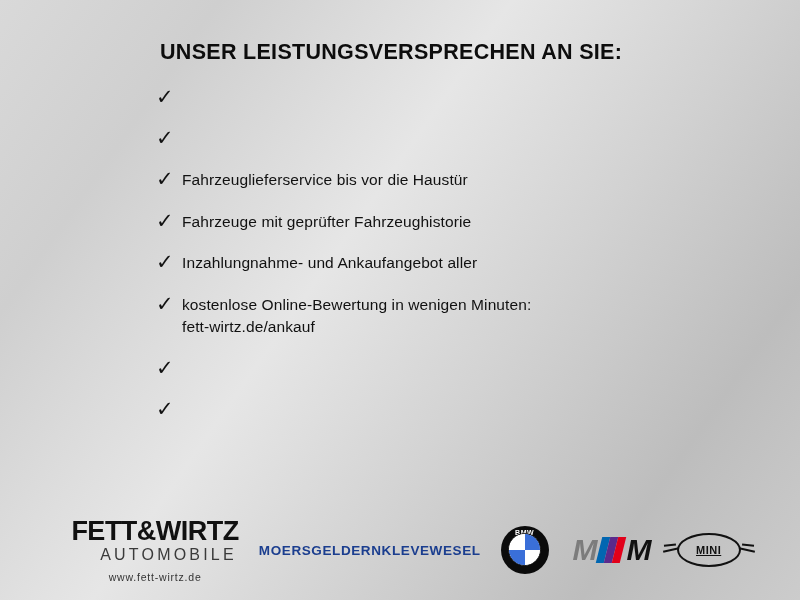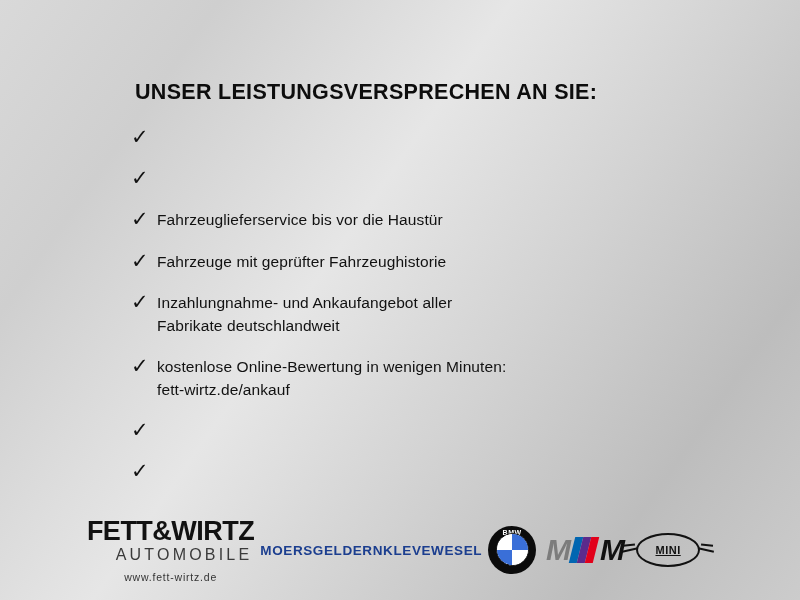--- a/index.html
+++ b/index.html
@@ -8,24 +8,23 @@
     font-family: "Liberation Sans", sans-serif;
     background: linear-gradient(125deg, #d9d9d9 0%, #cfcfcf 18%, #e6e6e6 42%, #d2d2d2 62%, #bdbdbd 82%, #cccccc 100%);
     color: #111;
     overflow: hidden;
     position: relative;
   }
 
   .card {
     position: absolute;
     inset: 0;
-    padding: 28px 40px 10px 27px;
+    padding: 28px 40px 10px 52px;
     display: flex;
     flex-direction: column;
-    margin-top: 40px;
   }
 
   .headline {
     font-size: 21.5px;
     font-weight: bold;
     letter-spacing: 0.3px;
     color: #0d0d0d;
     margin: 12px 0 0 108px;
   }
 
@@ -58,21 +57,21 @@
     letter-spacing: 0.1px;
   }
   .item-text .line2 { display: block; }
 
   
   .footer {
     margin-top: auto;
     display: flex;
     align-items: center;
     justify-content: center;
-    gap: 0;
+    gap: 14px;
     padding-bottom: 8px;
   }
 
   .fw-logo {
     display: flex;
     flex-direction: column;
     align-items: center;
     line-height: 1;
   }
   .fw-name {
@@ -208,21 +207,20 @@
       <span class="check">✓</span>
       <span class="item-text">
         <span>Fahrzeuge mit geprüfter Fahrzeughistorie</span>
       </span>
     </div>
 
     <div class="item">
       <span class="check">✓</span>
       <span class="item-text">
         <span>Inzahlungnahme- und Ankaufangebot aller</span>
-        <span class="line2">Fabrikate deutschlandweit</span>
       </span>
     </div>
 
     <div class="item">
       <span class="check">✓</span>
       <span class="item-text">
         <span>kostenlose Online-Bewertung in wenigen Minuten:</span>
         <span class="line2">fett-wirtz.de/ankauf</span>
       </span>
     </div>

